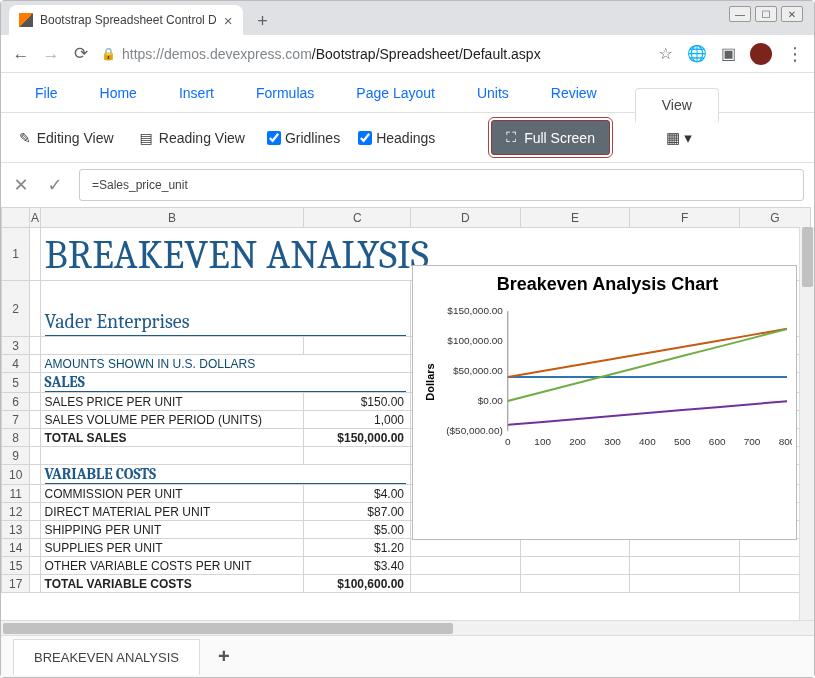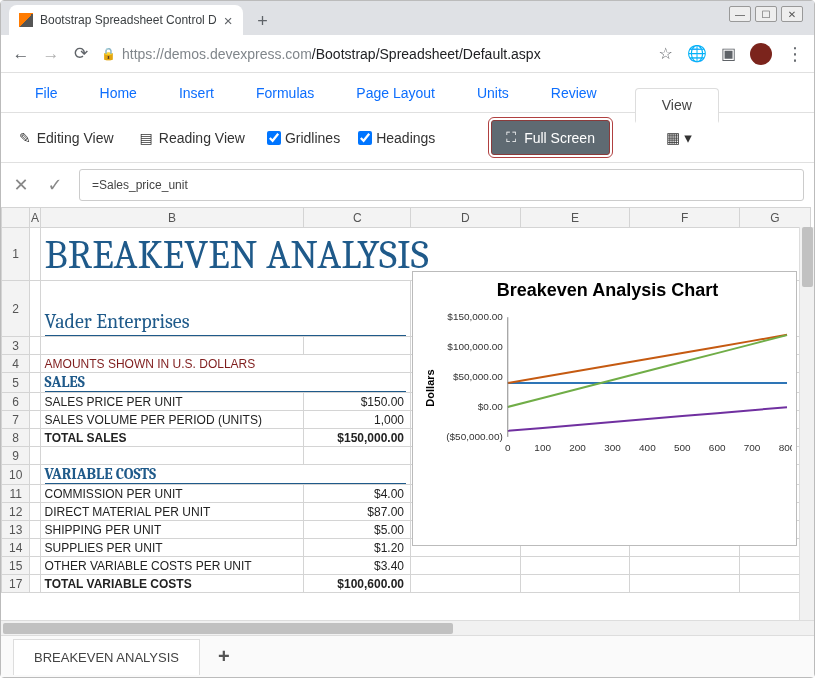--- a/index.html
+++ b/index.html
@@ -52,26 +52,26 @@
   .colB { width: 260px; }
   .colC { width: 105px; }
   .colD { width: 108px; }
   .colE { width: 108px; }
   .colF { width: 108px; }
   .colG { width: 70px; }
   td { padding: 0 4px; height: 18px; vertical-align: middle; color: #222; white-space: nowrap; overflow: hidden; }
   .big-title { font-family: Cambria, Georgia, serif; font-size: 40px; color: #1f5a8a; font-weight: 400; padding: 4px 0 2px 0; }
   .subtitle { font-family: Cambria, Georgia, serif; font-size: 20px; color: #1f5a8a; border-bottom: 1px solid #1f5a8a; padding-bottom: 2px; margin-top: 29px; }
   .sect { font-family: Cambria, Georgia, serif; font-size: 15px; font-weight: bold; color: #1f5a8a; border-bottom: 1px solid #1f5a8a; }
-  .small { font-size: 10px; color: #7f1d1d; }
+  .small { font-size: 10px; color: #0c4a6e; }
   .bold { font-weight: bold; }
   .num { text-align: right; padding-right: 6px; }
   .row17 td { border-bottom: 2px solid #555; }
   
-  .chartbox { position: absolute; top: 64px; left: 411px; width: 385px; height: 275px; background: #fff; border: 1px solid #bbb; padding: 8px 4px 4px 10px; }
+  .chartbox { position: absolute; top: 58px; left: 411px; width: 385px; height: 275px; background: #fff; border: 1px solid #bbb; padding: 8px 4px 4px 10px; }
   .chart-title { text-align: center; font-size: 18px; font-weight: bold; margin-bottom: 6px; }
   .chart-svg { width: 100%; height: 160px; }
   .chart-xlabel { text-align: center; font-size: 11px; font-weight: bold; margin-top: 2px; }
   .chart-ylabel { position: absolute; left: -2px; top: 110px; transform: rotate(-90deg); font-size: 11px; font-weight: bold; }
   .legend { display: flex; flex-wrap: wrap; gap: 4px 14px; font-size: 11px; padding: 6px 4px 0 40px; }
   .legend span { display: flex; align-items: center; gap: 4px; white-space: nowrap; }
   .lc { width: 18px; height: 2px; display: inline-block; }
 
   .vscroll { position: absolute; right: 0; top: 20px; bottom: 0; width: 15px; background: #f1f1f1; border-left: 1px solid #ddd; }
   .vscroll .thumb { position: absolute; top: 0; left: 2px; width: 11px; height: 60px; background: #c1c1c1; border-radius: 2px; }

